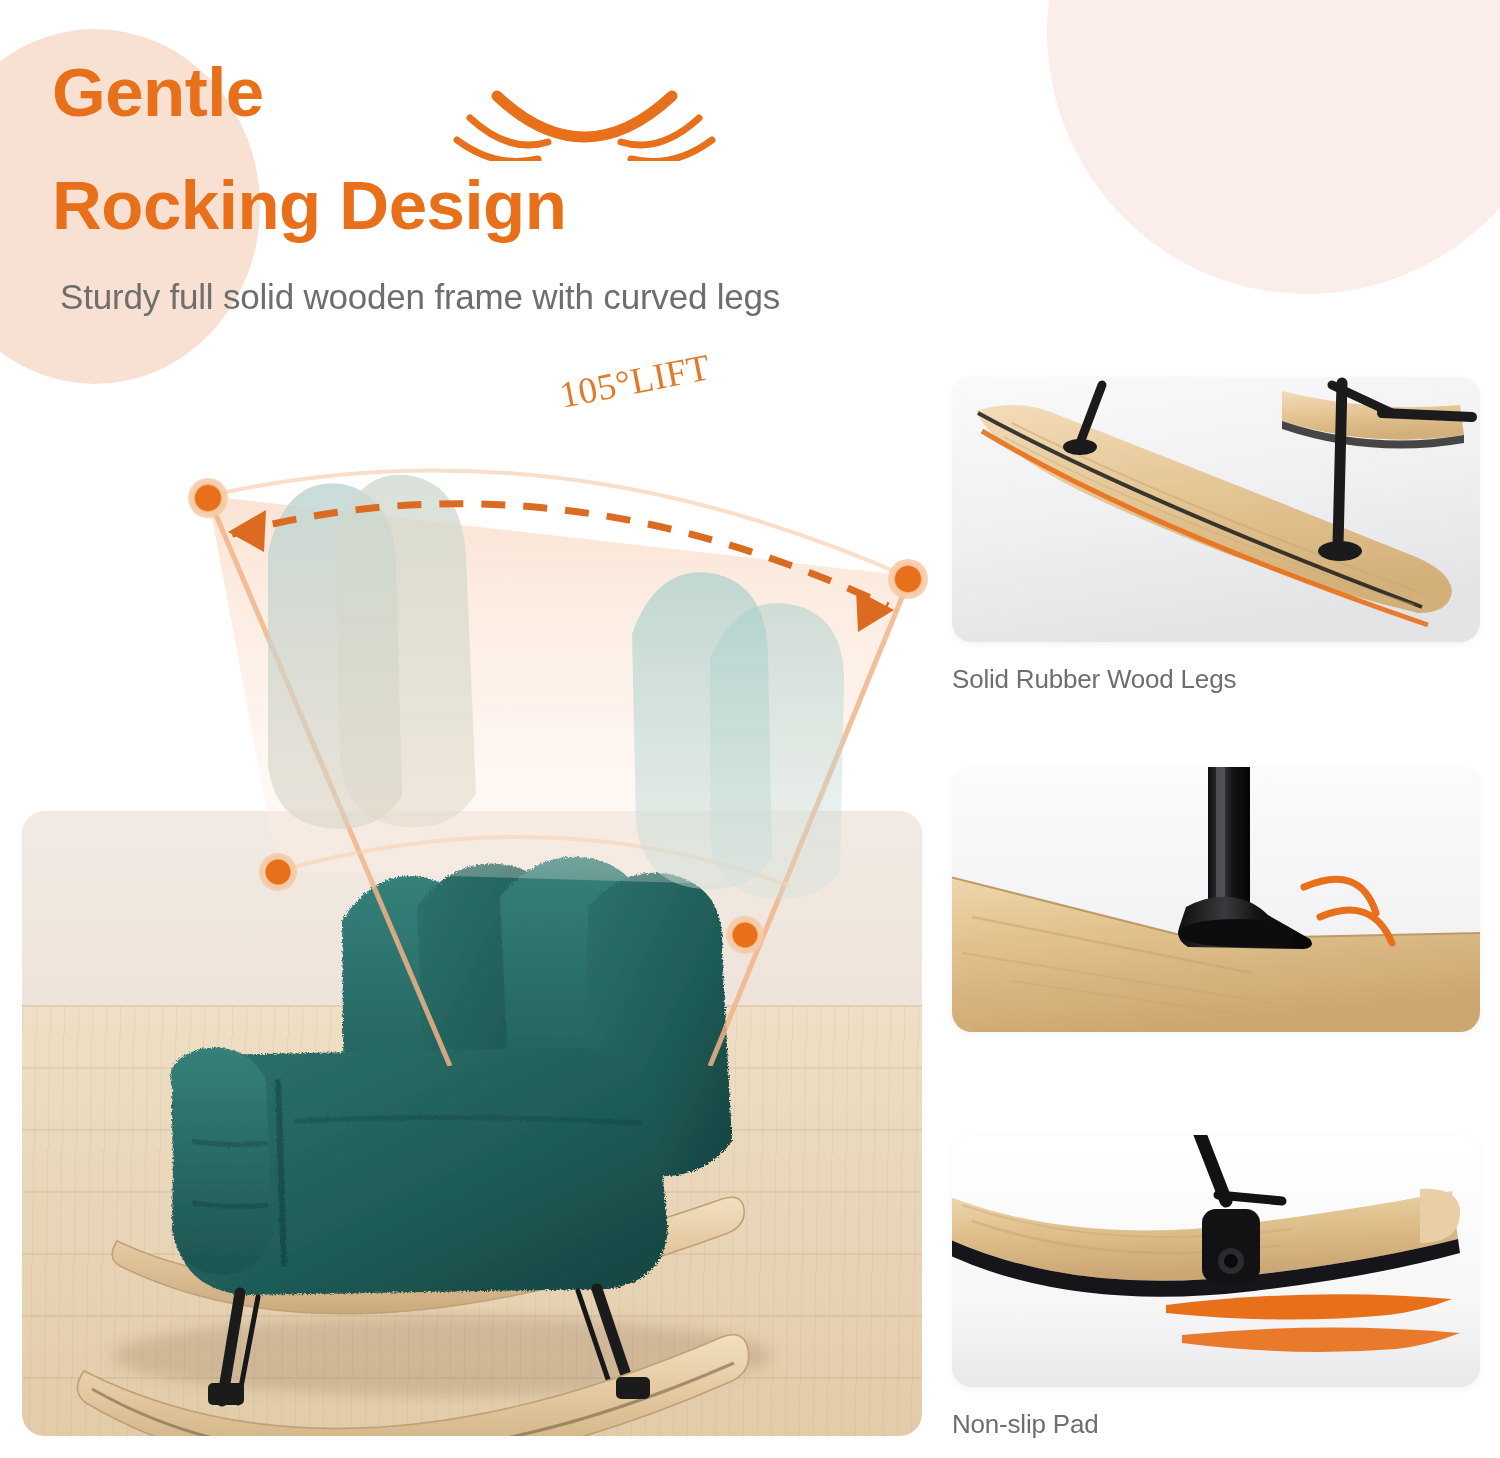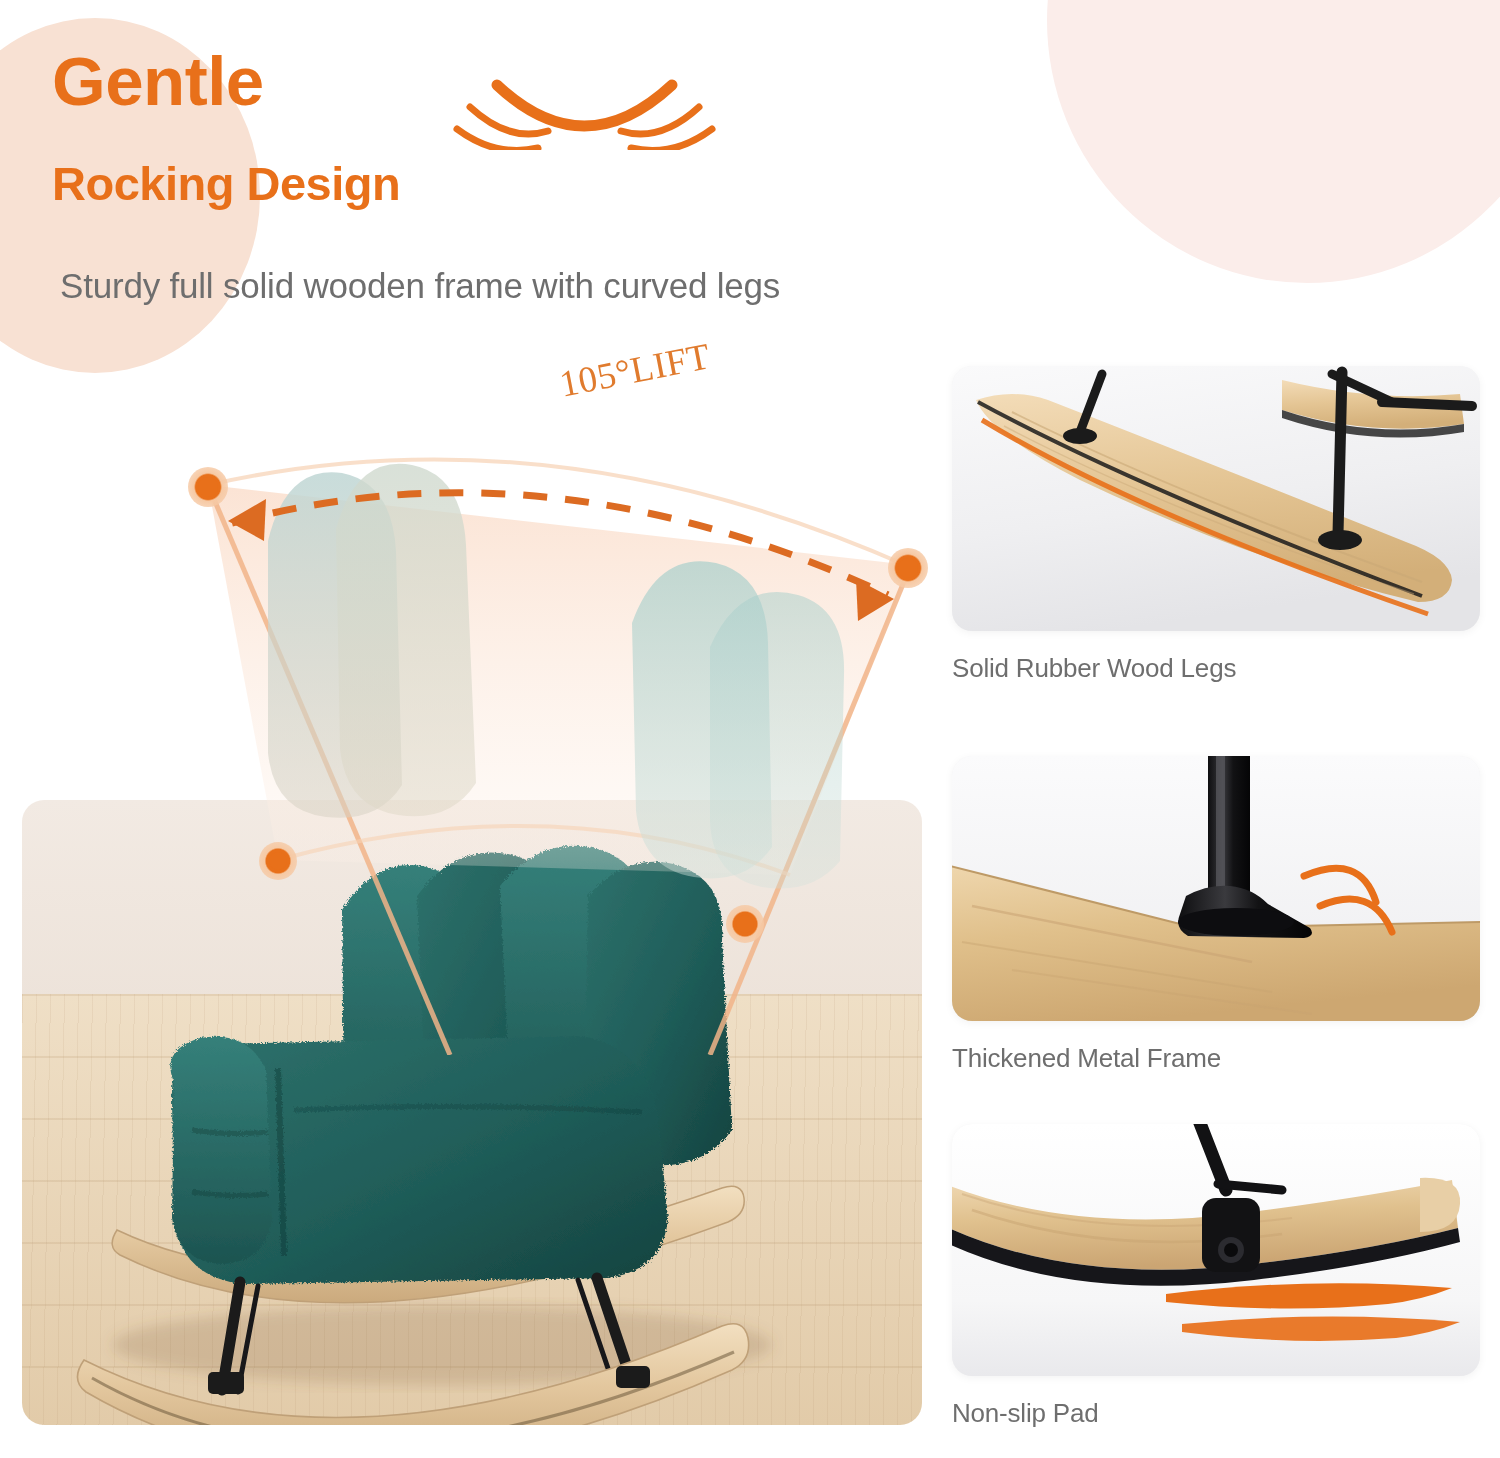--- a/index.html
+++ b/index.html
@@ -3,21 +3,21 @@
 <meta charset="utf-8">
 <style>
   * { margin:0; padding:0; box-sizing:border-box; }
   html,body { width:1500px; height:1458px; }
   body {
     font-family:"Liberation Sans", sans-serif;
     background:#ffffff;
     position:relative;
     overflow:hidden;
   }
-  #stage { position:absolute; inset:0; width:1500px; height:1206px; }
+  #stage { position:absolute; inset:0; width:1500px; height:1206px;margin-top:11px; }
 
   
   .blob-tl {
     position:absolute; left:-70px; top:18px;
     width:330px; height:355px; border-radius:50%;
     background:#F8E1D3; z-index:1;
   }
   .blob-tr {
     position:absolute; left:1047px; top:-242px;
     width:520px; height:525px; border-radius:50%;
@@ -26,21 +26,21 @@
 
   
   .header { position:absolute; left:0; top:0; width:960px; z-index:5; }
   .title-line1 {
     position:absolute; left:52px; top:47px;
     font-size:69px; font-weight:bold; color:#E8701A;
     letter-spacing:-0.5px; line-height:1;
   }
   .title-line2 {
     position:absolute; left:52px; top:160px;
-    font-size:47px; font-weight:bold; color:#E8701A;
+    font-size:69px; font-weight:bold; color:#E8701A;
     letter-spacing:-0.5px; line-height:1;
   }
   .subtitle {
     position:absolute; left:60px; top:266px;
     font-size:35px; color:#6E6E6E; letter-spacing:-0.2px;
   }
   .rock-icon { position:absolute; left:452px; top:55px; width:265px; height:95px; }
 
   
   .hero {
@@ -313,21 +313,20 @@
         <rect x="264" y="-4" width="9" height="146" rx="4" fill="#5A5A5F" opacity="0.75"></rect>
 
         <path d="M234 140 Q256 128 278 130 Q300 132 316 148 L358 172
                  Q364 180 352 182 L236 180 Q222 172 228 158 Z" fill="url(#mt2)"></path>
         <ellipse cx="284" cy="166" rx="58" ry="14" fill="#0D0D10"></ellipse>
 
         <path d="M352 120 Q408 96 424 146" stroke="#E8701A" stroke-width="7" fill="none" stroke-linecap="round"></path>
         <path d="M368 150 Q420 128 440 176" stroke="#E8701A" stroke-width="7" fill="none" stroke-linecap="round"></path>
       </svg>
     </div>
-    <div class="panel-caption">Thickened Metal Frame</div>
   </div>
 
   <div class="panel" id="panel-3">
     <div class="panel-img">
       <svg viewBox="0 0 528 252" style="width:100%;height:100%;display:block">
         <defs>
           <linearGradient id="pg3" x1="0" y1="0" x2="0" y2="1">
             <stop offset="0%" stop-color="#FFFFFF"></stop>
             <stop offset="70%" stop-color="#F6F6F7"></stop>
             <stop offset="100%" stop-color="#E9E9EC"></stop>

